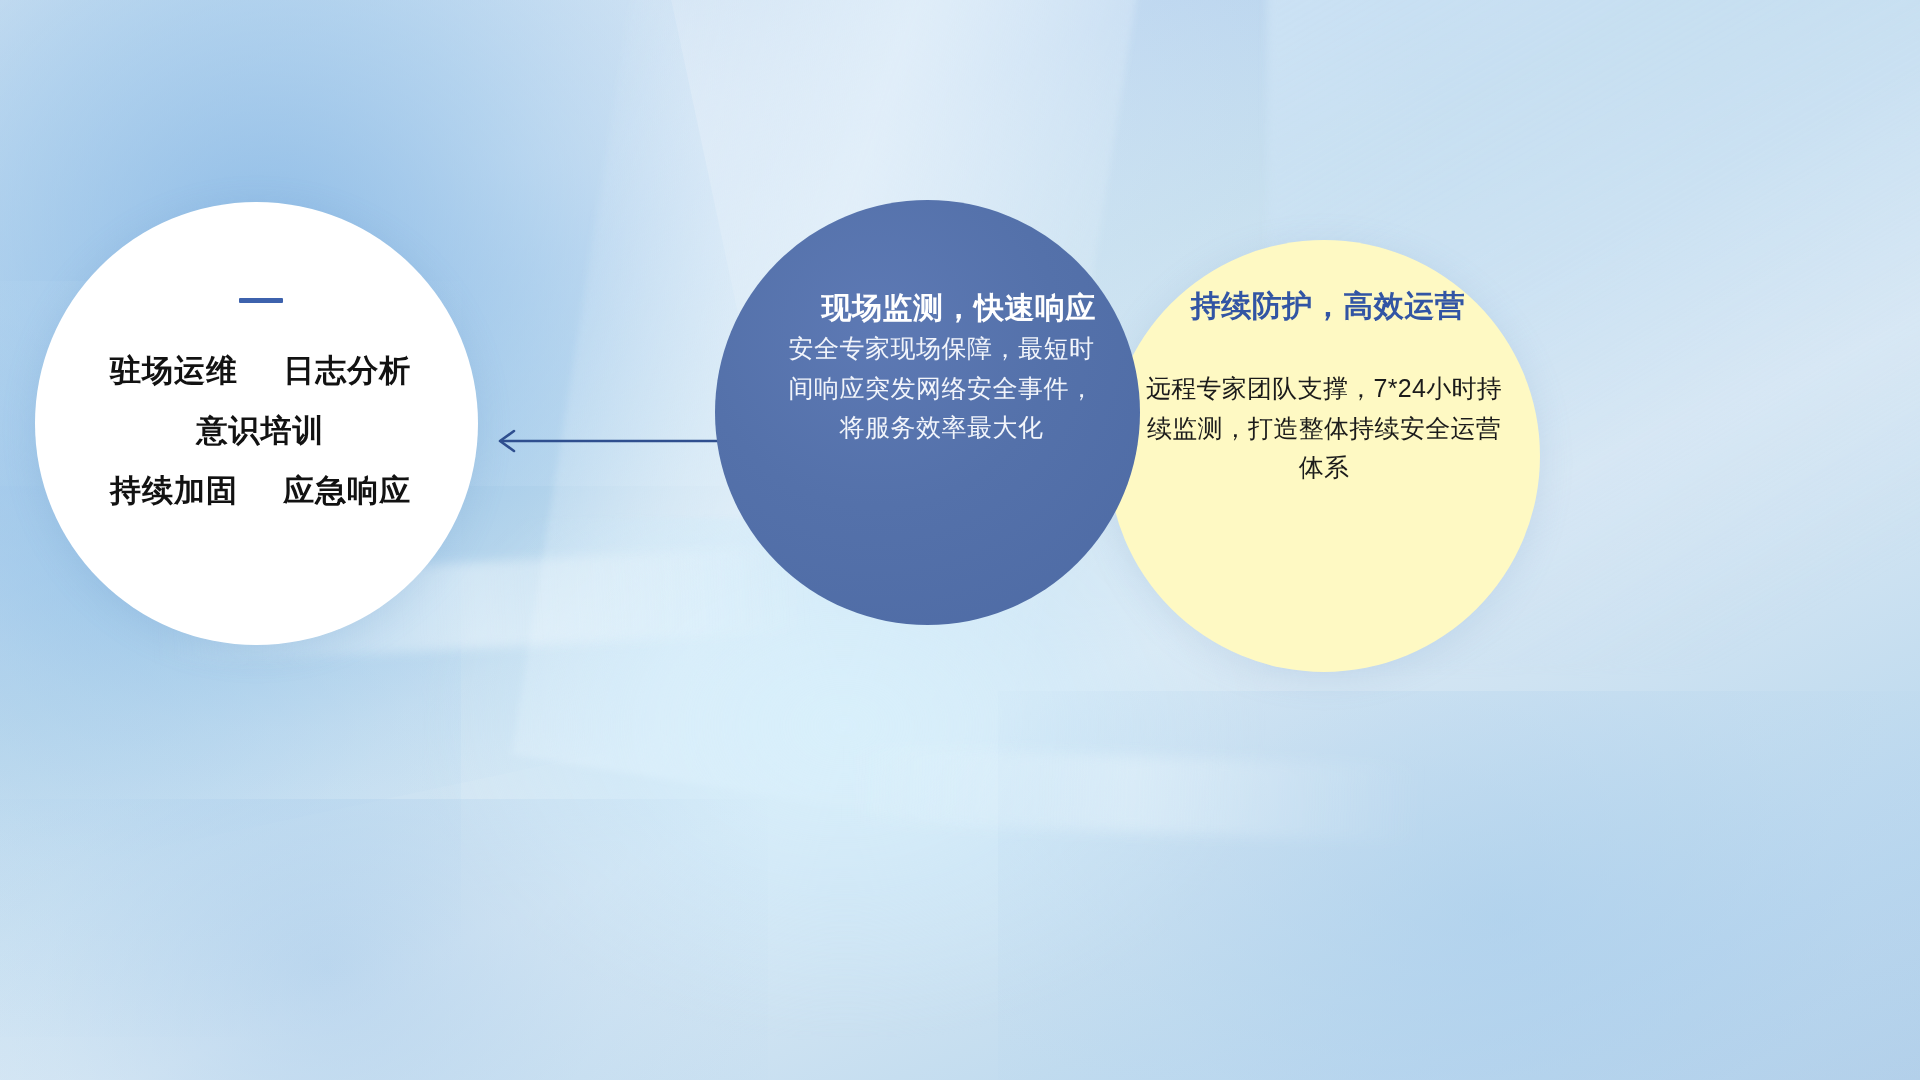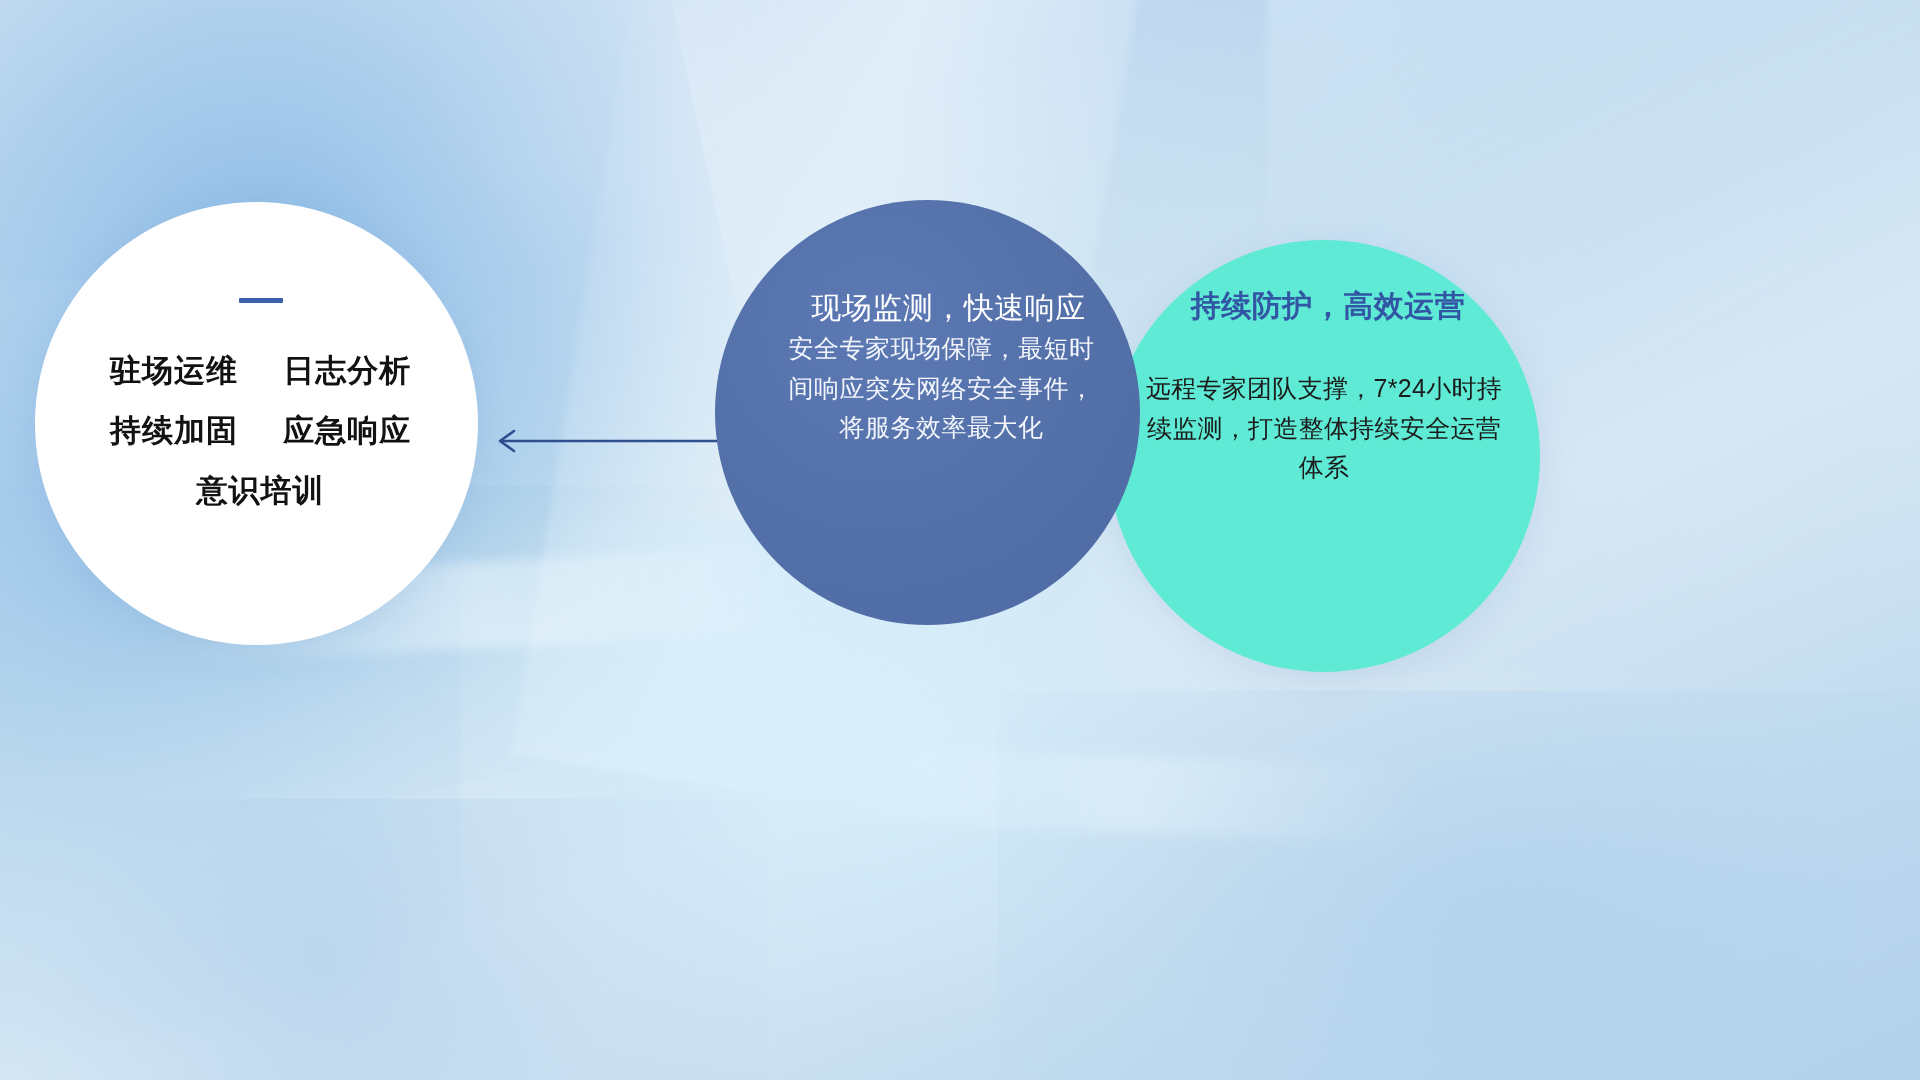--- a/index.html
+++ b/index.html
@@ -186,40 +186,41 @@
   .mid-inner {
     position: absolute;
     left: 0; right: 0;
     top: 0; bottom: 0;
     padding: 88px 44px 0 44px;
     box-sizing: border-box;
     text-align: center;
   }
   .mid-title {
     font-size: 30px;
-    font-weight: normal;
+    font-weight: bold;
     color: #ffffff;
     letter-spacing: 0.5px;
     white-space: nowrap;
     margin-left: 42px;
+    text-align: right;
   }
   .mid-body {
     font-size: 25px;
     color: #f2f5fb;
     line-height: 1.58;
     letter-spacing: 0.5px;
     margin-left: 28px;
   }
 
   #circle-right {
     left: 1108px;
     top: 240px;
     width: 432px;
     height: 432px;
-    background: #5eead4;
+    background: #fef9c3;
     box-shadow: 0 6px 34px rgba(110,150,195,0.18);
     z-index: 2;
   }
   .right-inner {
     position: absolute;
     left: 0; right: 0;
     top: 0; bottom: 0;
     padding: 46px 36px 0 36px;
     box-sizing: border-box;
     text-align: center;
@@ -276,26 +277,26 @@
 
   <div class="circle" id="circle-left">
     <div class="left-inner">
       <div class="left-dash"></div>
       <div class="left-line">
         <span>驻场运维</span>
         <span class="gap"></span>
         <span>日志分析</span>
       </div>
       <div class="left-line">
+        <span>意识培训</span>
+      </div>
+      <div class="left-line">
         <span>持续加固</span>
         <span class="gap"></span>
         <span>应急响应</span>
-      </div>
-      <div class="left-line">
-        <span>意识培训</span>
       </div>
     </div>
   </div>
 
   <div class="circle" id="circle-mid">
     <div class="mid-inner">
       <div class="mid-title">现场监测，快速响应</div>
       <div class="mid-body">安全专家现场保障，最短时间响应突发网络安全事件，将服务效率最大化</div>
     </div>
   </div>

